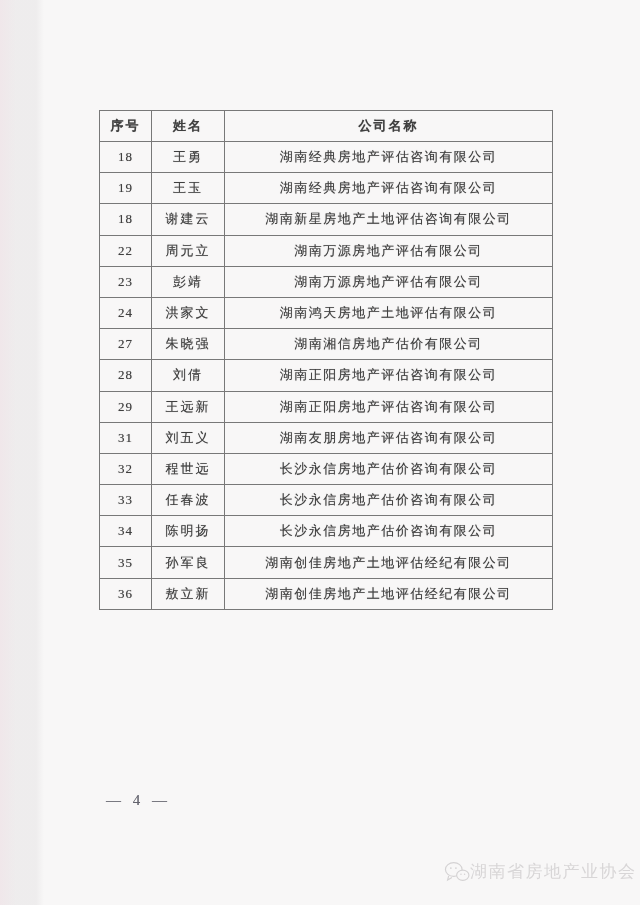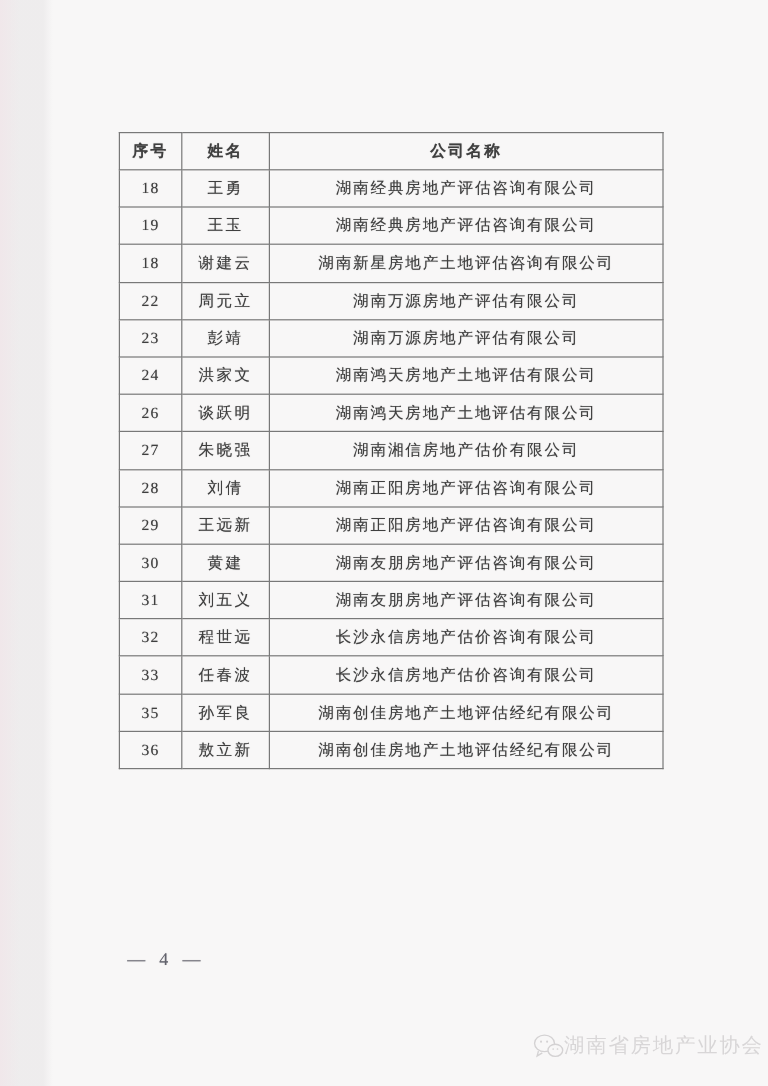--- a/index.html
+++ b/index.html
@@ -105,57 +105,52 @@
           <td class="col-no">23</td>
           <td class="col-name">彭靖</td>
           <td class="col-company">湖南万源房地产评估有限公司</td>
         </tr>
         <tr>
           <td class="col-no">24</td>
           <td class="col-name">洪家文</td>
           <td class="col-company">湖南鸿天房地产土地评估有限公司</td>
         </tr>
         <tr>
-          <td class="col-no">26</td>
-          <td class="col-name">谈跃明</td>
-          <td class="col-company">湖南鸿天房地产土地评估有限公司</td>
-        </tr>
-        <tr>
           <td class="col-no">27</td>
           <td class="col-name">朱晓强</td>
           <td class="col-company">湖南湘信房地产估价有限公司</td>
         </tr>
         <tr>
           <td class="col-no">28</td>
           <td class="col-name">刘倩</td>
           <td class="col-company">湖南正阳房地产评估咨询有限公司</td>
         </tr>
         <tr>
           <td class="col-no">29</td>
           <td class="col-name">王远新</td>
           <td class="col-company">湖南正阳房地产评估咨询有限公司</td>
         </tr>
         <tr>
-          <td class="col-no">30</td>
-          <td class="col-name">黄建</td>
-          <td class="col-company">湖南友朋房地产评估咨询有限公司</td>
-        </tr>
-        <tr>
           <td class="col-no">31</td>
           <td class="col-name">刘五义</td>
           <td class="col-company">湖南友朋房地产评估咨询有限公司</td>
         </tr>
         <tr>
           <td class="col-no">32</td>
           <td class="col-name">程世远</td>
           <td class="col-company">长沙永信房地产估价咨询有限公司</td>
         </tr>
         <tr>
           <td class="col-no">33</td>
           <td class="col-name">任春波</td>
+          <td class="col-company">长沙永信房地产估价咨询有限公司</td>
+        </tr>
+        <tr>
+          <td class="col-no">34</td>
+          <td class="col-name">陈明扬</td>
           <td class="col-company">长沙永信房地产估价咨询有限公司</td>
         </tr>
         <tr>
           <td class="col-no">35</td>
           <td class="col-name">孙军良</td>
           <td class="col-company">湖南创佳房地产土地评估经纪有限公司</td>
         </tr>
         <tr>
           <td class="col-no">36</td>
           <td class="col-name">敖立新</td>

